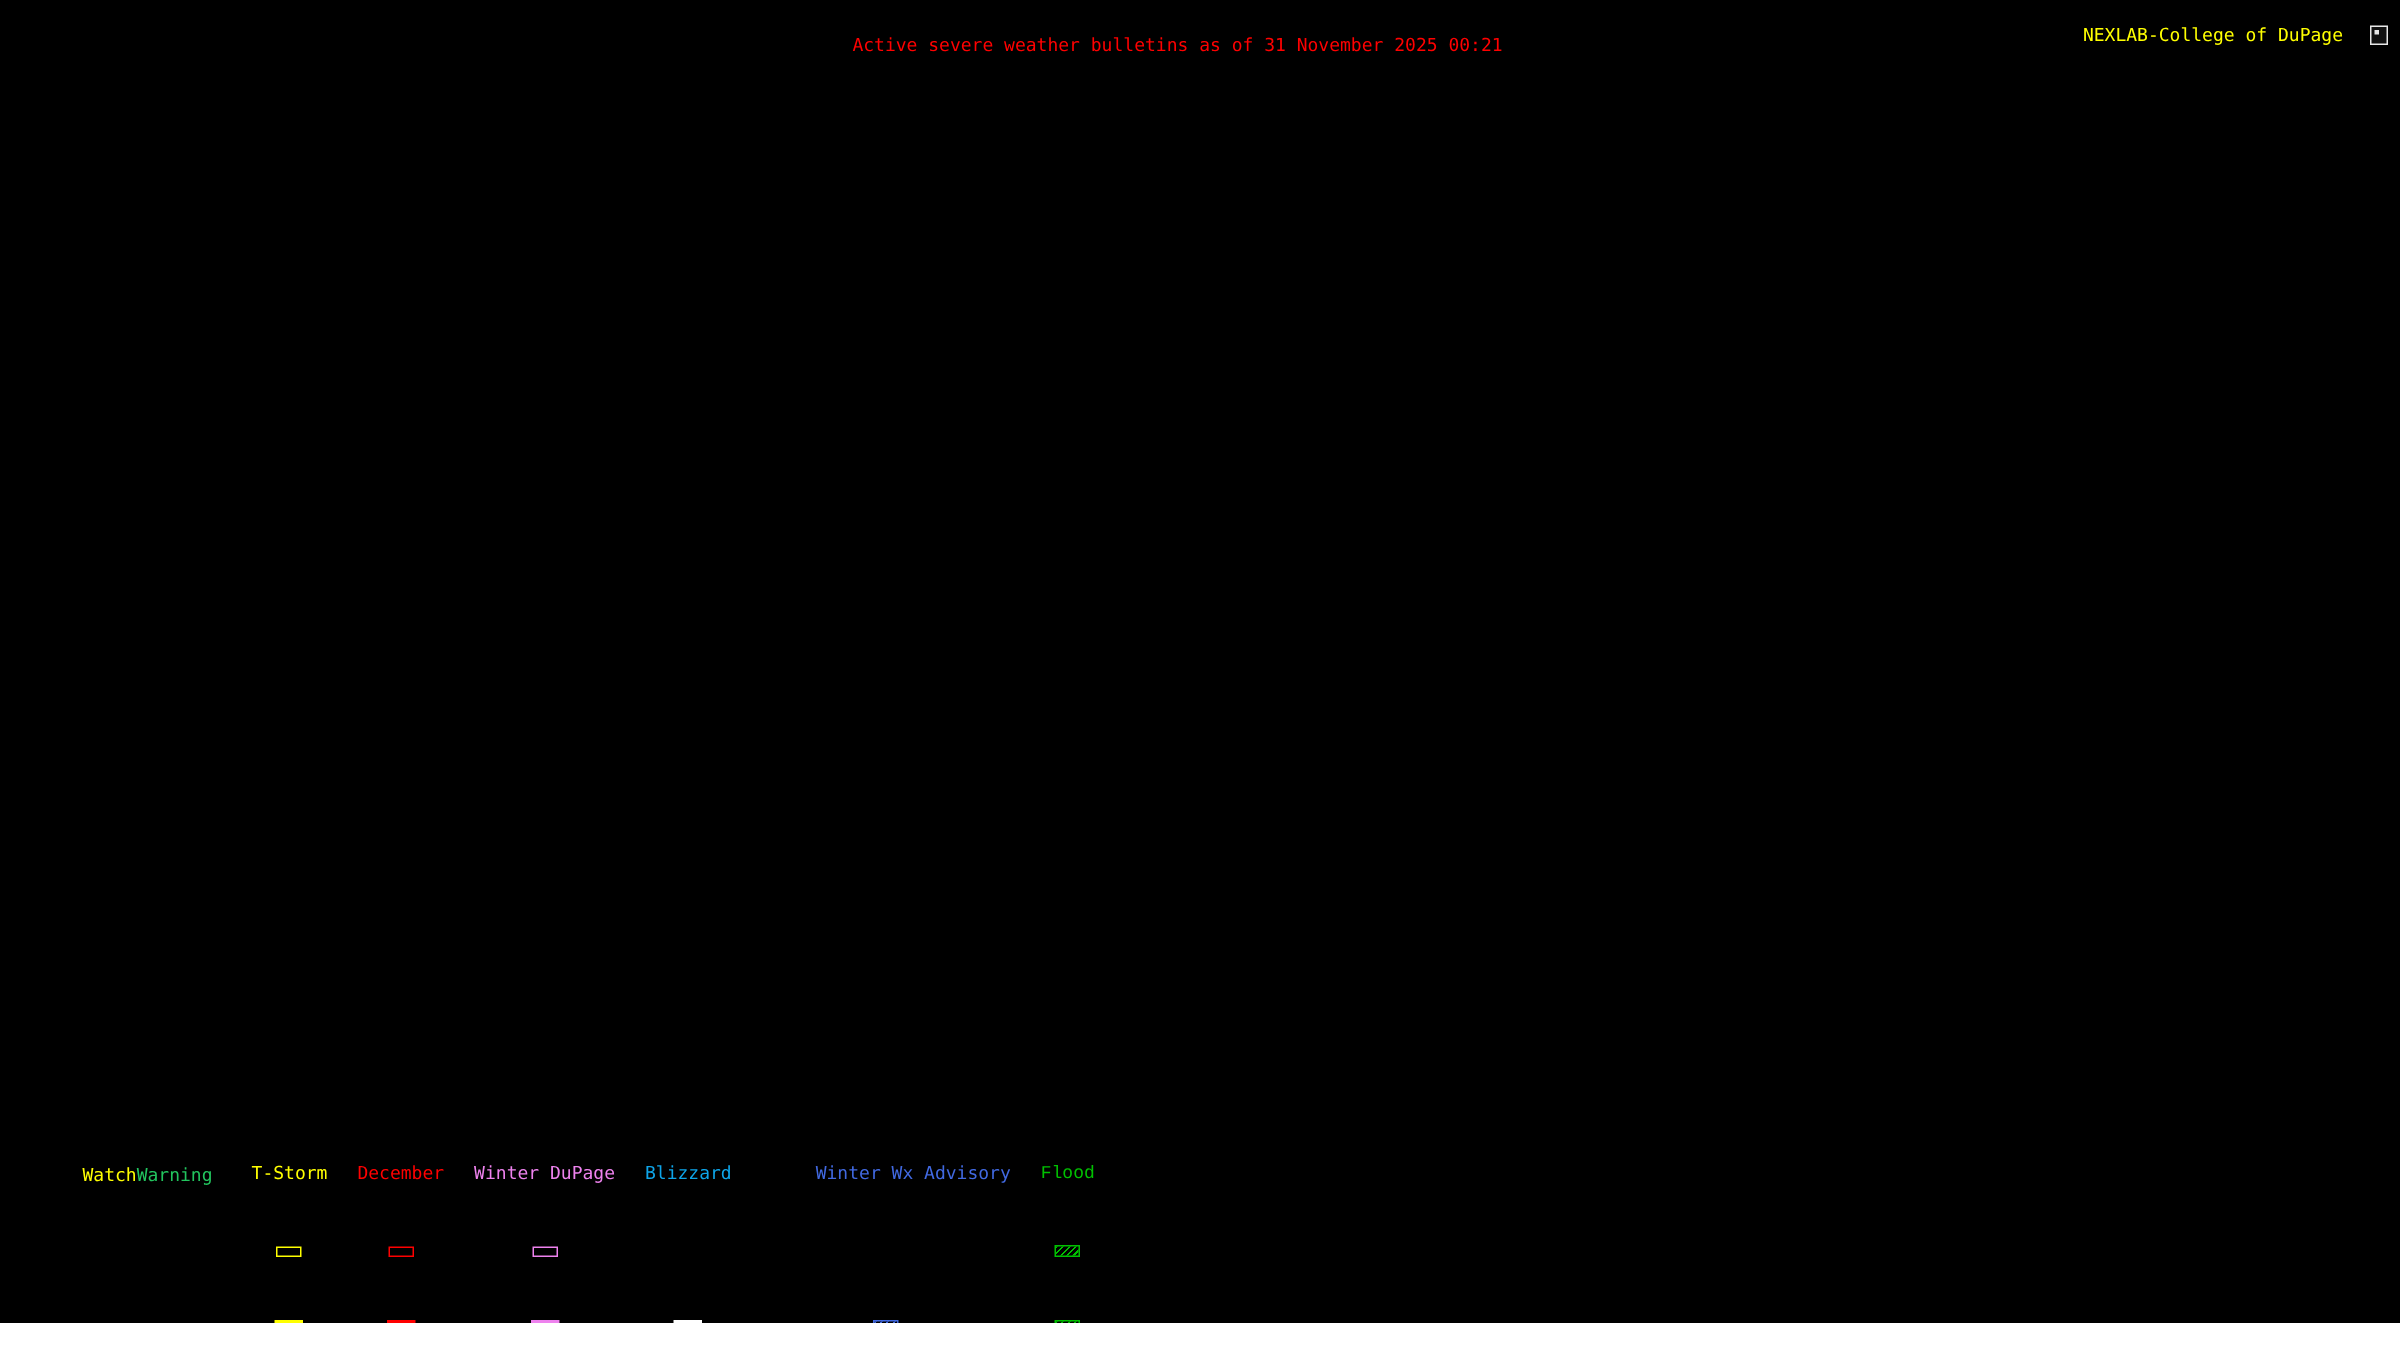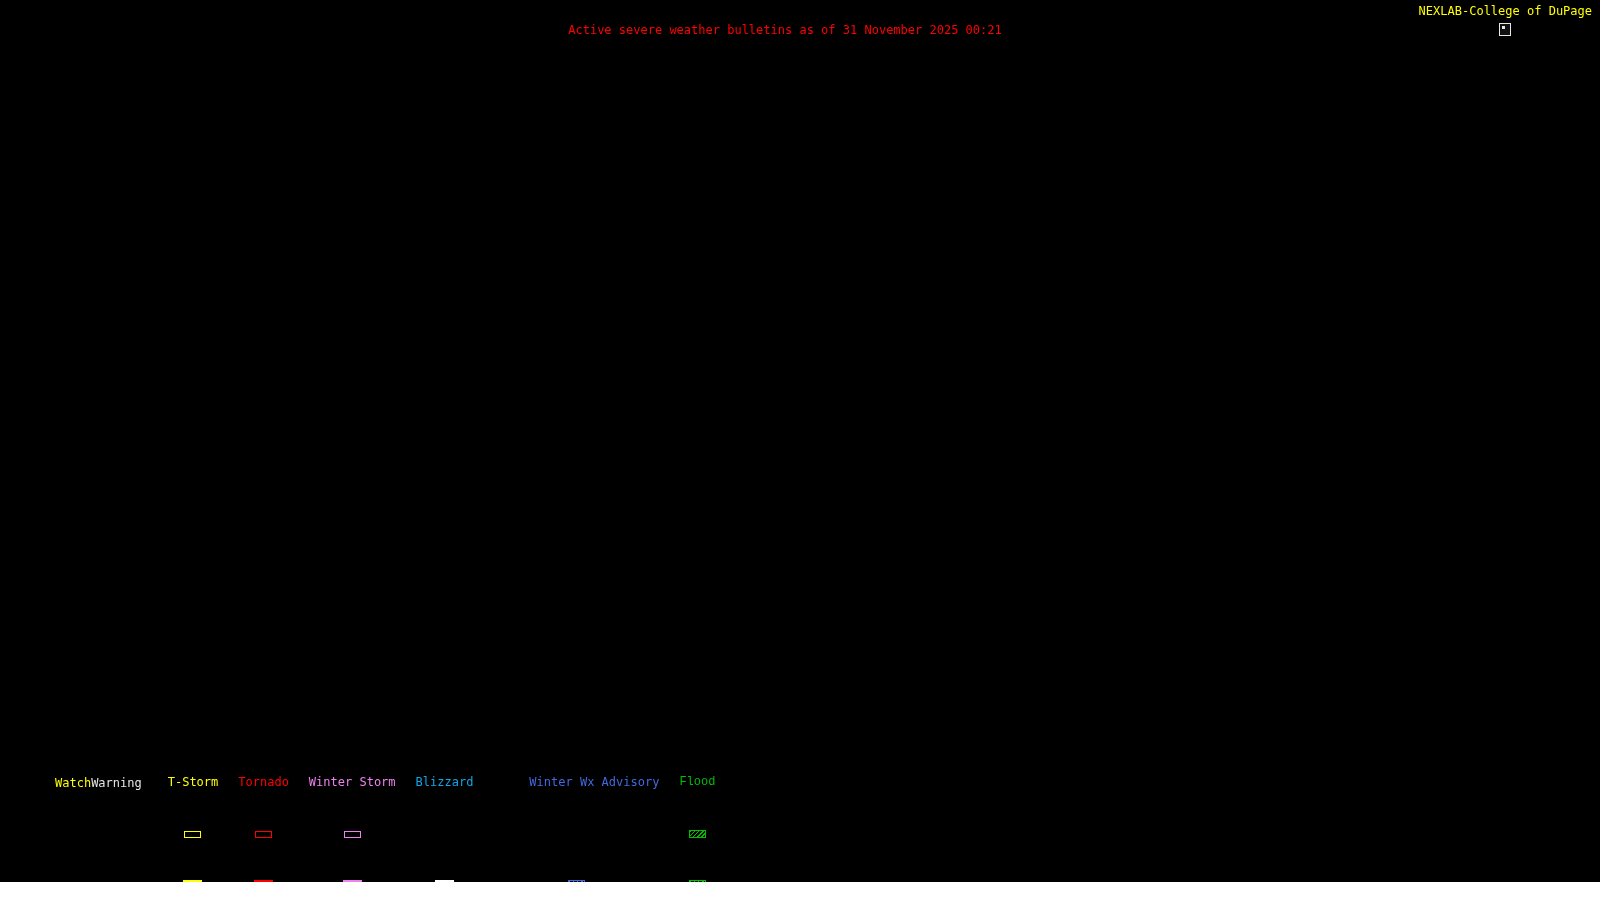--- a/index.html
+++ b/index.html
@@ -22,28 +22,27 @@
   .bottom-strip {
     position: absolute;
     left: 0;
     top: 882px;
     width: 1600px;
     height: 18px;
     background: #ffffff;
   }
   .brand {
     position: absolute;
-    top: 4px;
+    top: 16px;
     right: 8px;
     display: flex;
     align-items: center;
-    gap: 5px;
+    gap: 18px;
     font-size: 12px;
     letter-spacing: 0px;
-    flex-direction: column;
   }
   .brand-icon {
     display: inline-block;
     width: 12px;
     height: 13px;
     box-sizing: border-box;
     border: 1px solid #e8e8e8;
     background: #111;
     position: relative;
   }
@@ -140,43 +139,43 @@
     <span style="color: rgb(255, 255, 0);">NEXLAB-College of DuPage</span>
     <span class="brand-icon"></span>
   </div>
 
   <div class="map-title" style="color: rgb(255, 0, 0);">Active severe weather bulletins as of 31 November 2025 00:21</div>
 
   <div class="legend">
     <div class="legend-rowlabels">
       <div class="hdr"></div>
       <div class="rowlab" style="color: rgb(255, 255, 0);">Watch</div>
-      <div class="rowlab" style="color: #e5e5e5;">Warning</div>
+      <div class="rowlab" style="color: #22c55e;">Warning</div>
     </div>
     <div class="legend-cols" id="legend-cols">
         <div class="legend-col">
           <div class="hdr" style="color: rgb(255, 255, 0);">T-Storm</div>
           <div class="swatch-slot">
             <span class="swatch outline" style="border-color: rgb(255, 255, 0);"></span>
           </div>
           <div class="swatch-slot">
             <span class="swatch fill" style="background: rgb(255, 255, 0);"></span>
           </div>
         </div>
         <div class="legend-col">
-          <div class="hdr" style="color: rgb(255, 0, 0);">Tornado</div>
+          <div class="hdr" style="color: rgb(255, 0, 0);">December</div>
           <div class="swatch-slot">
             <span class="swatch outline" style="border-color: rgb(255, 0, 0);"></span>
           </div>
           <div class="swatch-slot">
             <span class="swatch fill" style="background: rgb(255, 0, 0);"></span>
           </div>
         </div>
         <div class="legend-col">
-          <div class="hdr" style="color: rgb(238, 130, 238);">Winter Storm</div>
+          <div class="hdr" style="color: rgb(238, 130, 238);">Winter DuPage</div>
           <div class="swatch-slot">
             <span class="swatch outline" style="border-color: rgb(238, 130, 238);"></span>
           </div>
           <div class="swatch-slot">
             <span class="swatch fill" style="background: rgb(238, 130, 238);"></span>
           </div>
         </div>
         <div class="legend-col">
           <div class="hdr" style="color: #0ea5e9;">Blizzard</div>
           <div class="swatch-slot">

